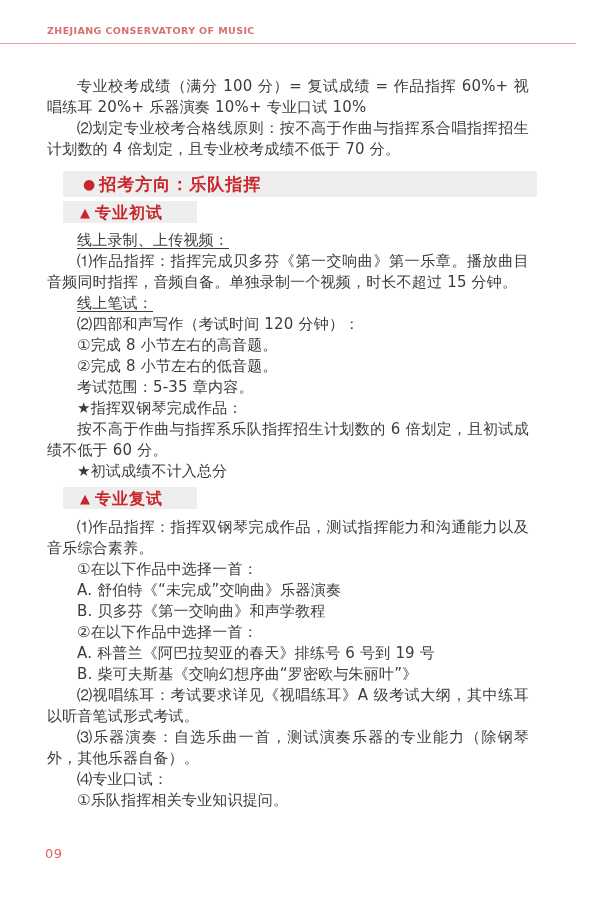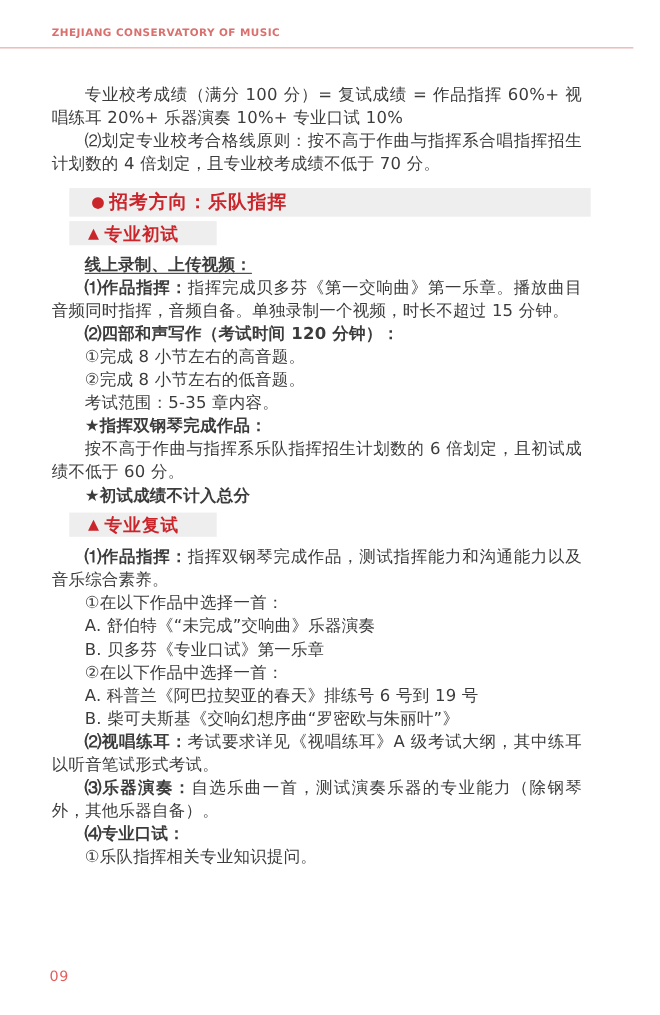--- a/index.html
+++ b/index.html
@@ -38,21 +38,21 @@
     padding: 32px 47px 0 47px;
     font-size: 15px;
     line-height: 21px;
     text-align: justify;
   }
   main p {
     text-indent: 2em;
     margin: 0;
     letter-spacing: 0.2px;
   }
-  .b { font-weight: 700; margin-top: 34px; }
+  .b { font-weight: 400; margin-top: 34px; }
   .u {
     text-decoration: underline;
     text-underline-offset: 3px;
     text-decoration-thickness: 1px;
   }
   .band {
     background: var(--band-gray);
     display: flex;
     align-items: center;
     color: var(--red);
@@ -74,21 +74,21 @@
     padding-left: 17px;
     font-size: 16px;
     letter-spacing: 1px;
   }
   .band-sub.second { margin-top: 5px; margin-bottom: 8px; }
   .icon-bullet { font-size: 14px; margin-right: 3px; line-height: 1; }
   .icon-tri { font-size: 13px; margin-right: 4px; line-height: 1; }
   .page-num {
     position: absolute;
     left: 45px;
-    top: 881px;
+    top: 846px;
     font-size: 13px;
     color: var(--page-red);
     letter-spacing: 0.5px;
   }
 </style>
 </head>
 <body>
 
 <div class="page">
 
@@ -108,41 +108,42 @@
 
     <div class="band band-sub">
       <span class="icon-tri">▲</span>
       <span>专业初试</span>
     </div>
 
     <p><span class="b u">线上录制、上传视频：</span></p>
 
     <p><span class="b">⑴作品指挥：</span><span>指挥完成贝多芬《第一交响曲》第一乐章。播放曲目音频同时指挥，音频自备。单独录制一个视频，时长不超过 15 分钟。</span></p>
 
+    <p><span class="b u">线上笔试：</span></p>
 
     <p><span class="b">⑵四部和声写作（考试时间 120 分钟）：</span></p>
     <p>①完成 8 小节左右的高音题。</p>
     <p>②完成 8 小节左右的低音题。</p>
 
     <p>考试范围：5-35 章内容。</p>
 
     <p><span class="b">★指挥双钢琴完成作品：</span></p>
     <p>按不高于作曲与指挥系乐队指挥招生计划数的 6 倍划定，且初试成绩不低于 60 分。</p>
     <p><span class="b">★初试成绩不计入总分</span></p>
 
     <div class="band band-sub second">
       <span class="icon-tri">▲</span>
       <span>专业复试</span>
     </div>
 
     <p><span class="b">⑴作品指挥：</span><span>指挥双钢琴完成作品，测试指挥能力和沟通能力以及音乐综合素养。</span></p>
 
     <p>①在以下作品中选择一首：</p>
     <p>A. 舒伯特《“未完成”交响曲》乐器演奏</p>
-    <p>B. 贝多芬《专业口试》第一乐章</p>
+    <p>B. 贝多芬《第一交响曲》和声学教程</p>
     <p>②在以下作品中选择一首：</p>
     <p>A. 科普兰《阿巴拉契亚的春天》排练号 6 号到 19 号</p>
     <p>B. 柴可夫斯基《交响幻想序曲“罗密欧与朱丽叶”》</p>
 
     <p><span class="b">⑵视唱练耳：</span><span>考试要求详见《视唱练耳》A 级考试大纲，其中练耳以听音笔试形式考试。</span></p>
 
     <p><span class="b">⑶乐器演奏：</span><span>自选乐曲一首，测试演奏乐器的专业能力（除钢琴外，其他乐器自备）。</span></p>
 
     <p><span class="b">⑷专业口试：</span></p>
     <p>①乐队指挥相关专业知识提问。</p>

